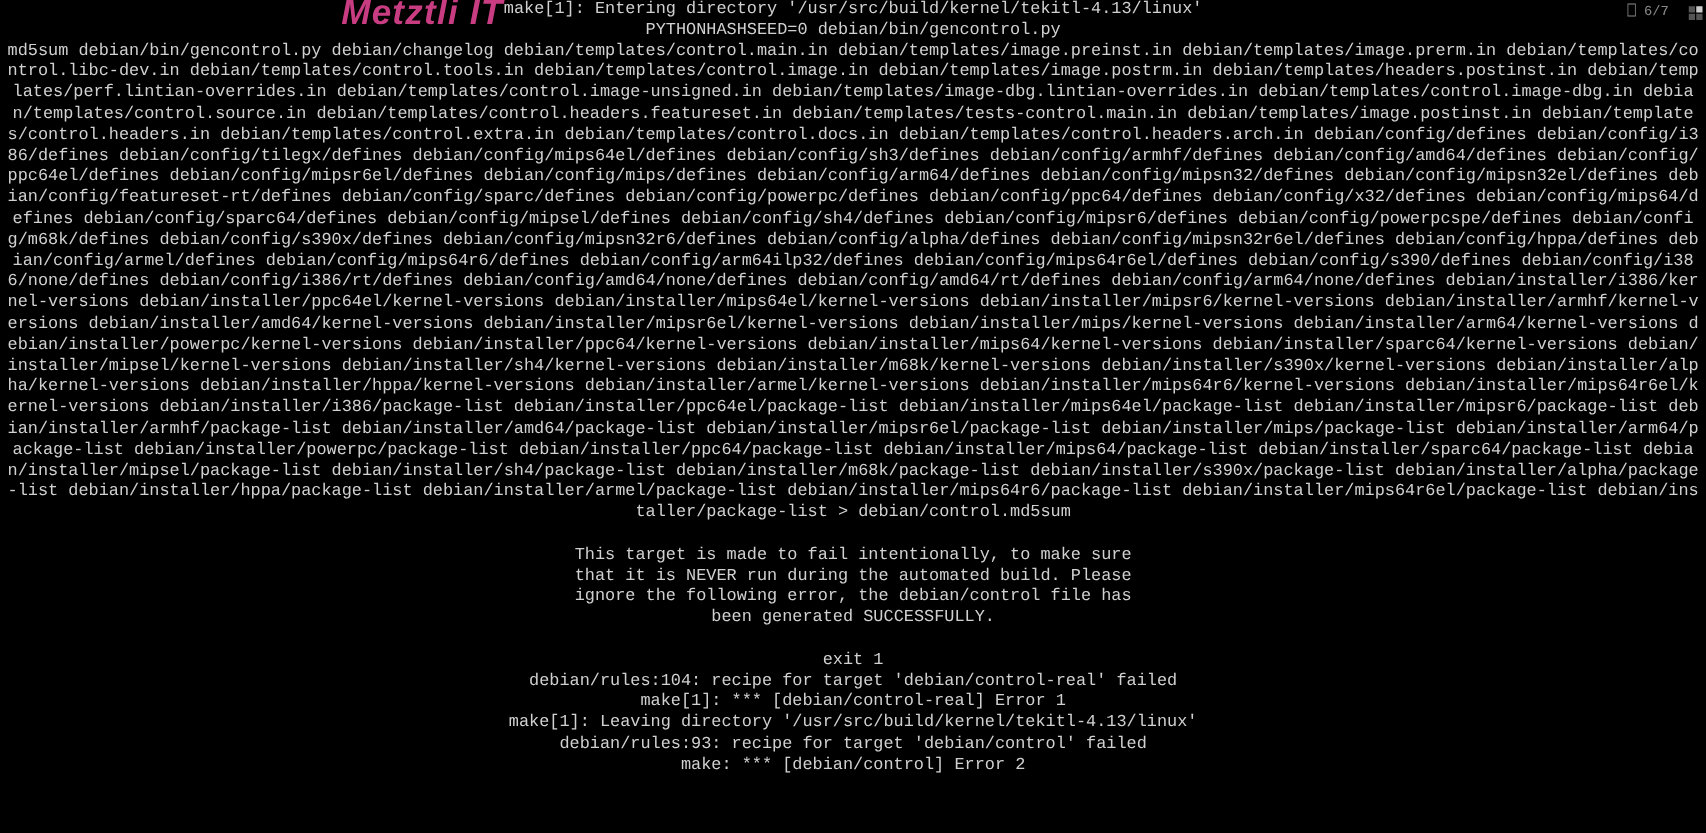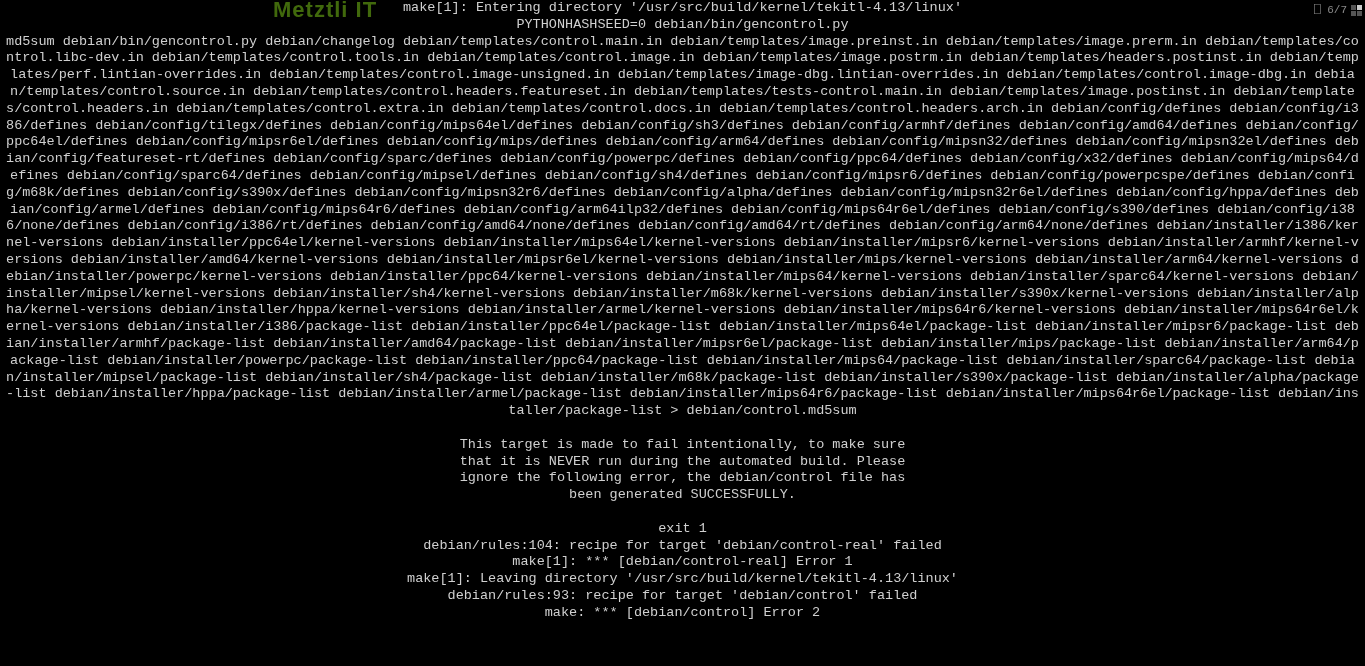--- a/index.html
+++ b/index.html
@@ -23,35 +23,36 @@
       white-space: pre-wrap;
       word-break: break-all;
       position: relative;
       z-index: 1;
       text-align: center;
     }
     .watermark {
       position: absolute;
       top: 2px;
       left: 273px;
-      color: #4d7c0f;
-      font-size: 22px;
+      color: #ec4899;
+      font-size: 28px;
       font-weight: bold;
       font-family: Arial, sans-serif;
       z-index: 2;
       letter-spacing: 1px;
       opacity: 0.85;
+      font-style: italic;
     }
     .status-bar {
       position: absolute;
       top: 2px;
       right: 3px;
       display: flex;
       align-items: center;
-      gap: 4px;
+      gap: 16px;
       z-index: 3;
     }
     .pane-indicator {
       color: #888;
       font-size: 11px;
       font-family: 'Courier New', monospace;
     }
     .grid-icon {
       display: grid;
       grid-template-columns: 5px 5px;

